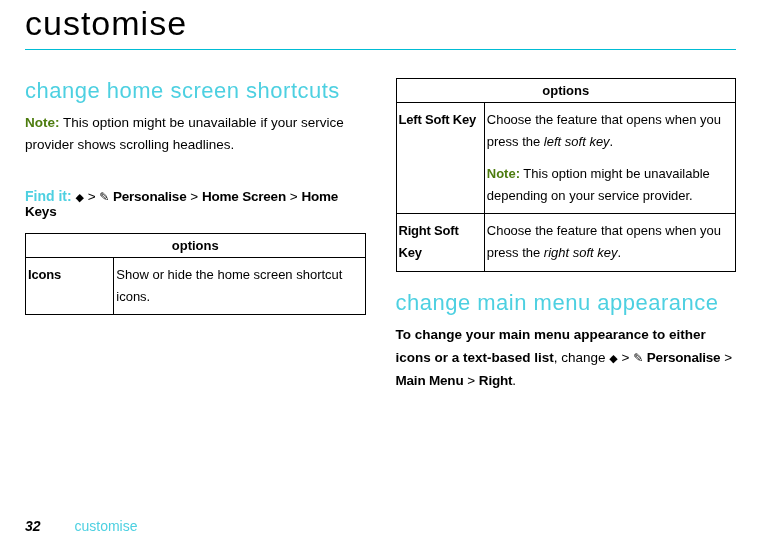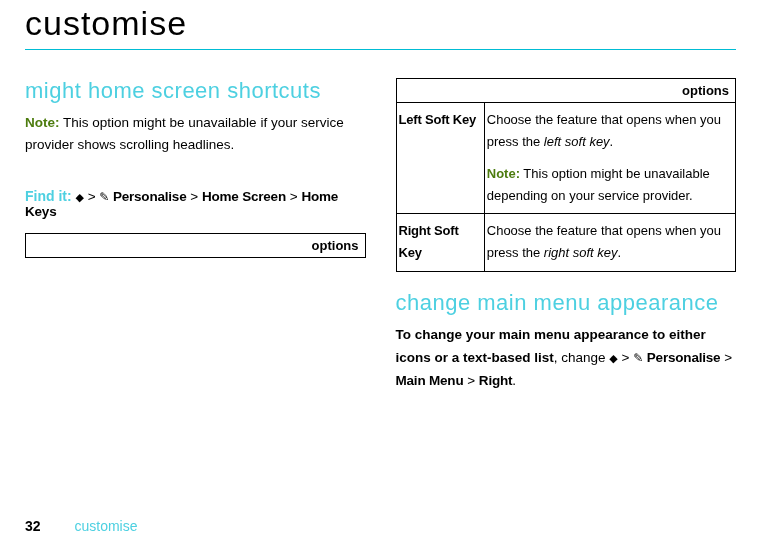--- a/index.html
+++ b/index.html
@@ -53,21 +53,21 @@
     margin-bottom: 14px;
     margin-top: 32px;
   }
   .condensed { font-family: Arial, Helvetica, sans-serif; font-weight: bold; font-stretch: condensed; letter-spacing: -0.2px; }
   table.options {
     width: 100%;
     border-collapse: collapse;
     font-size: 13px;
   }
   table.options th {
-    text-align: right;
+    text-align: center;
     font-weight: bold;
     background: #fff;
     border: 1px solid #000;
     padding: 4px 6px;
   }
   table.options td {
     border: 1px solid #000;
     padding: 6px 2px;
     vertical-align: top;
     line-height: 1.7;
@@ -82,49 +82,53 @@
   .para-text {
     font-size: 13.5px;
     line-height: 1.7;
   }
   .footer {
     position: absolute;
     bottom: 12px;
     left: 25px;
     font-size: 14px;
   }
-  .footer-page { font-weight: bold; margin-right: 30px; }
+  .footer-page { font-weight: bold; margin-right: 30px; font-style: italic; }
   .footer-section { color: #4dd0e1; }
   .nav-icon { font-size: 11px; vertical-align: middle; }
   .tool-icon { font-size: 12px; vertical-align: middle; }
 </style>
 </head>
 <body>
 
 <h1 class="main-title">customise</h1>
 <hr class="title-rule">
 
 <div class="columns">
 
   <div class="col">
-    <h2 class="section-heading">might home screen shortcuts</h2>
+    <h2 class="section-heading">change home screen shortcuts</h2>
 
     <p class="body-text">
       <span class="note-label">Note:</span><span> This option might be unavailable if your service provider shows scrolling headlines.</span>
     </p>
 
     <p class="findit-line">
       <span class="findit-label">Find it:</span>
       <span class="nav-icon">◆</span><span> &gt; </span><span class="tool-icon">✎</span><span class="condensed"> Personalise</span><span> &gt; </span><span class="condensed">Home Screen</span><span> &gt; </span><span class="condensed">Home Keys</span>
     </p>
 
     <table class="options">
       <tbody>
           <tr>
         <th colspan="2">options</th>
+      </tr>
+      <tr>
+        <td class="label">Icons</td>
+        <td>Show or hide the home screen shortcut icons.</td>
       </tr>
     </tbody>
       </table>
   </div>
 
   <div class="col">
 
     <table class="options">
       <tbody>
           <tr>

